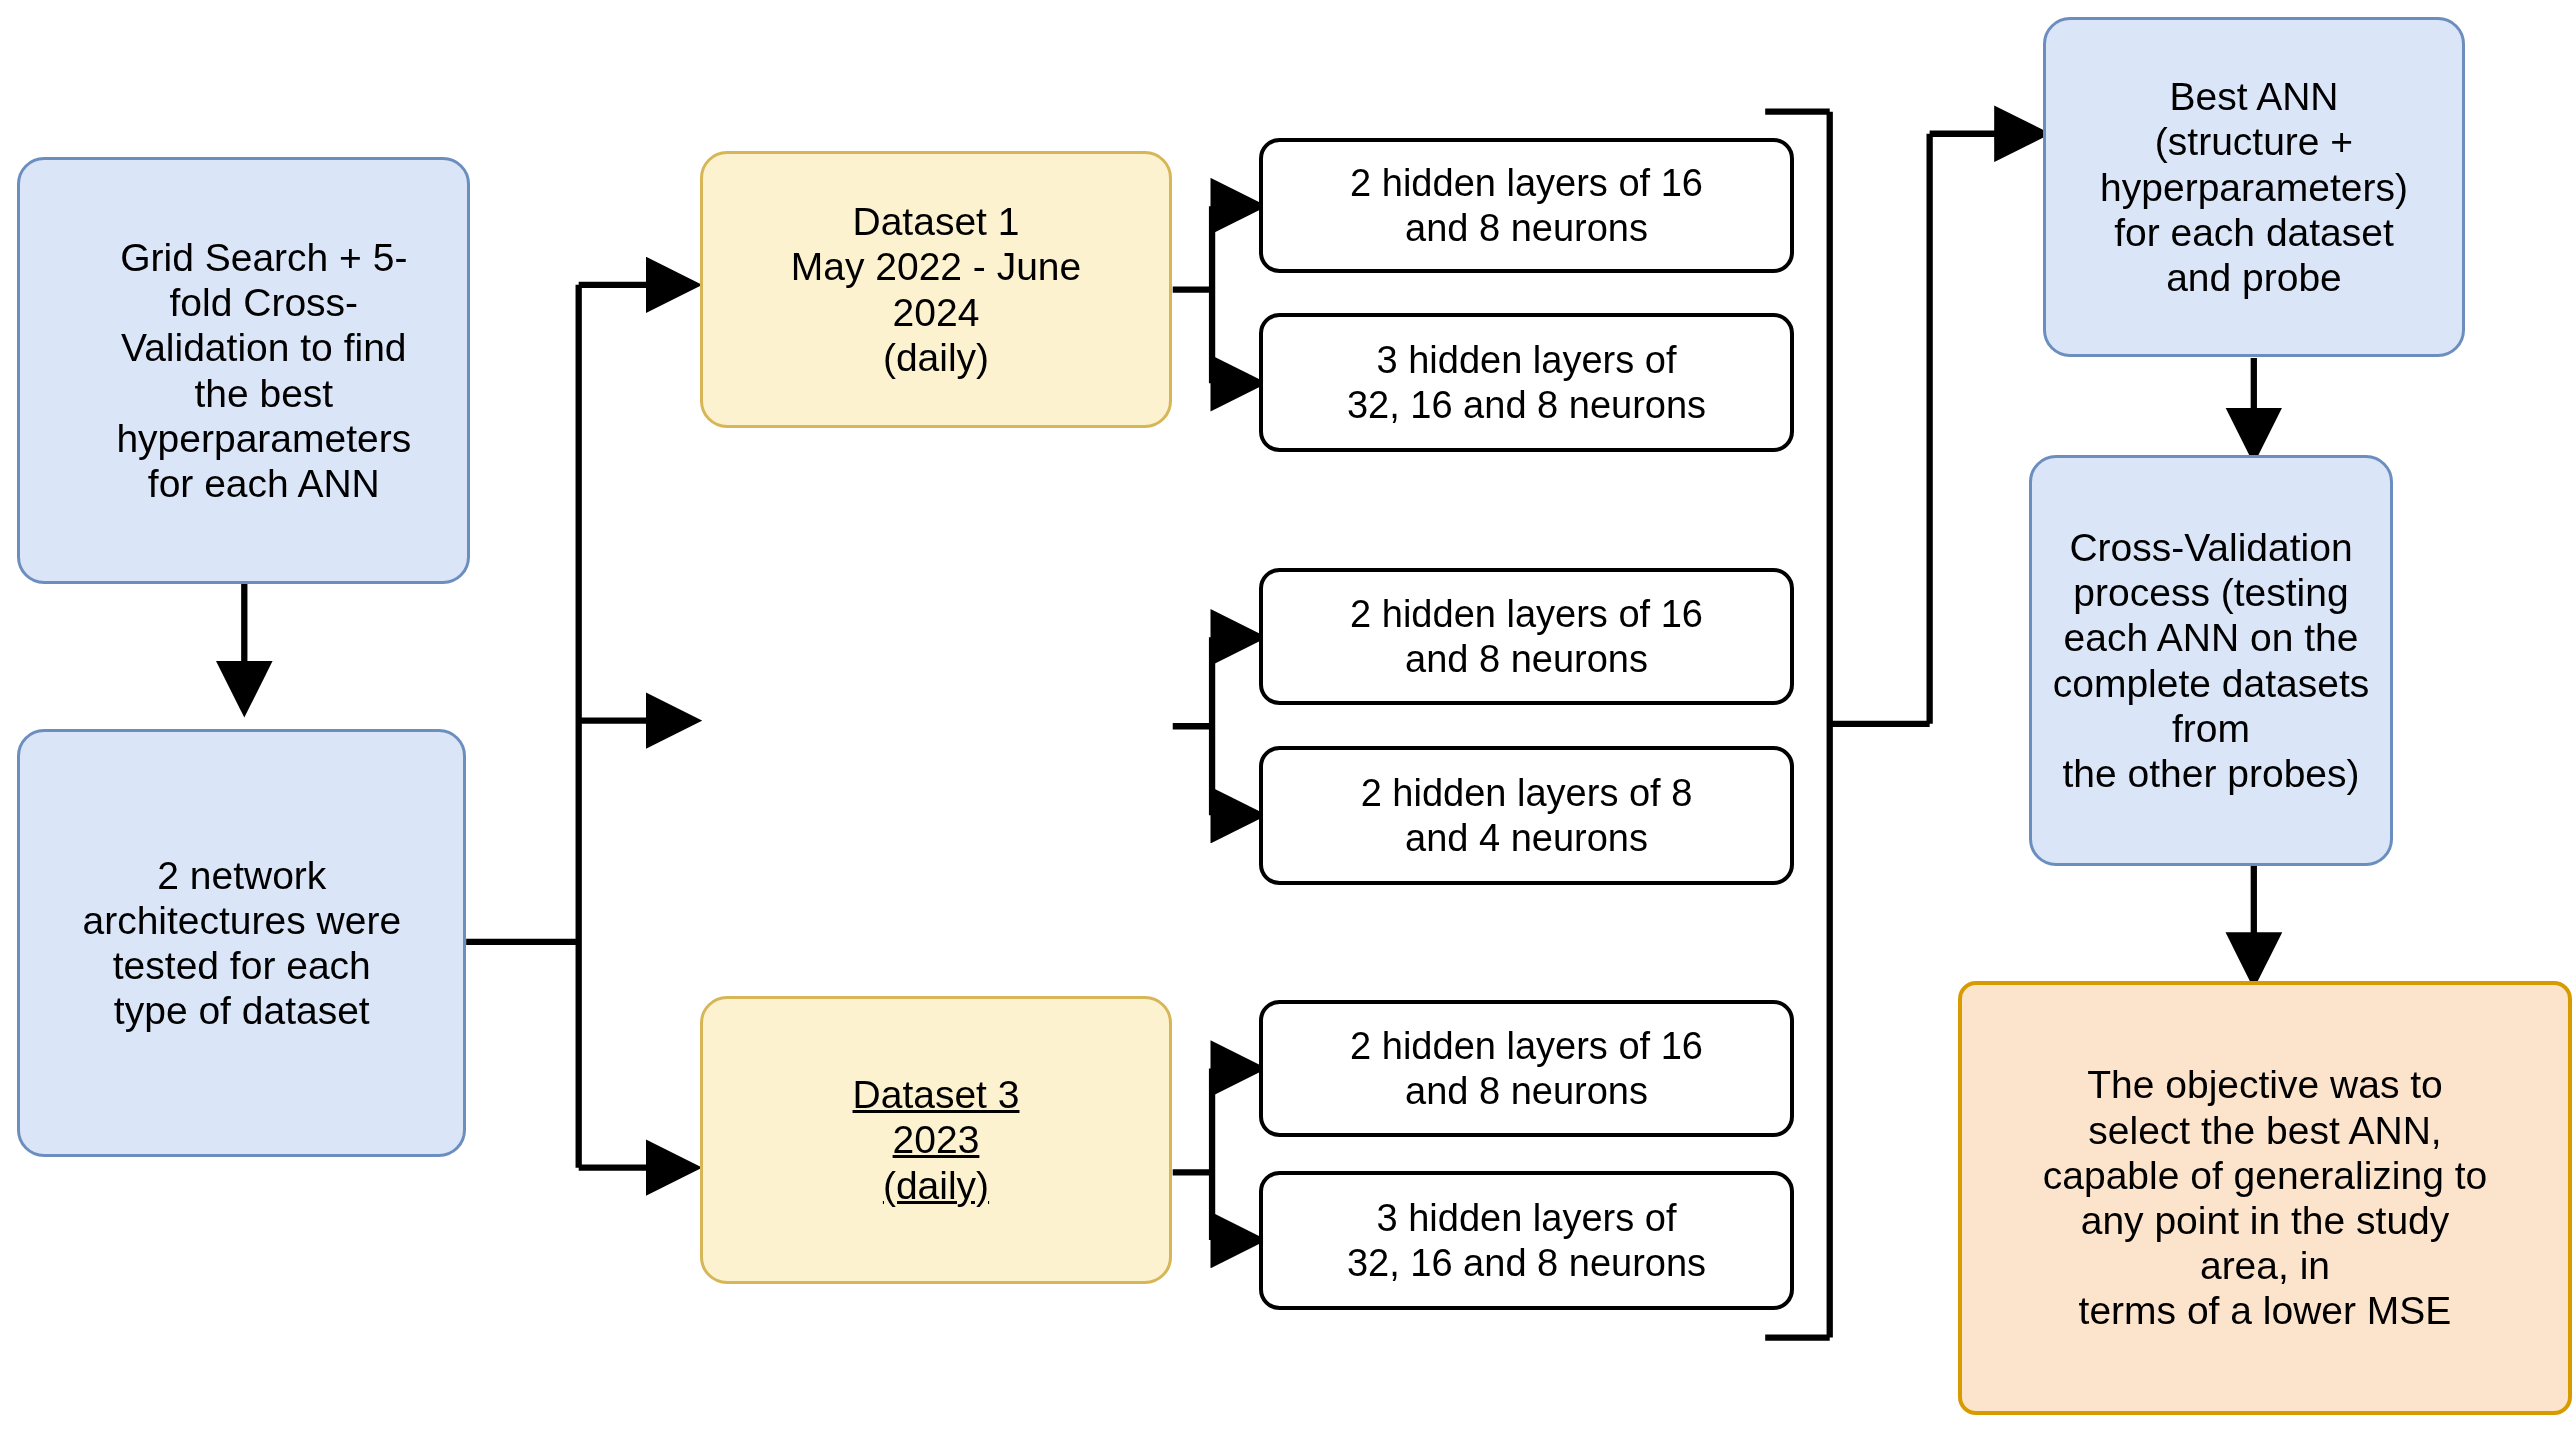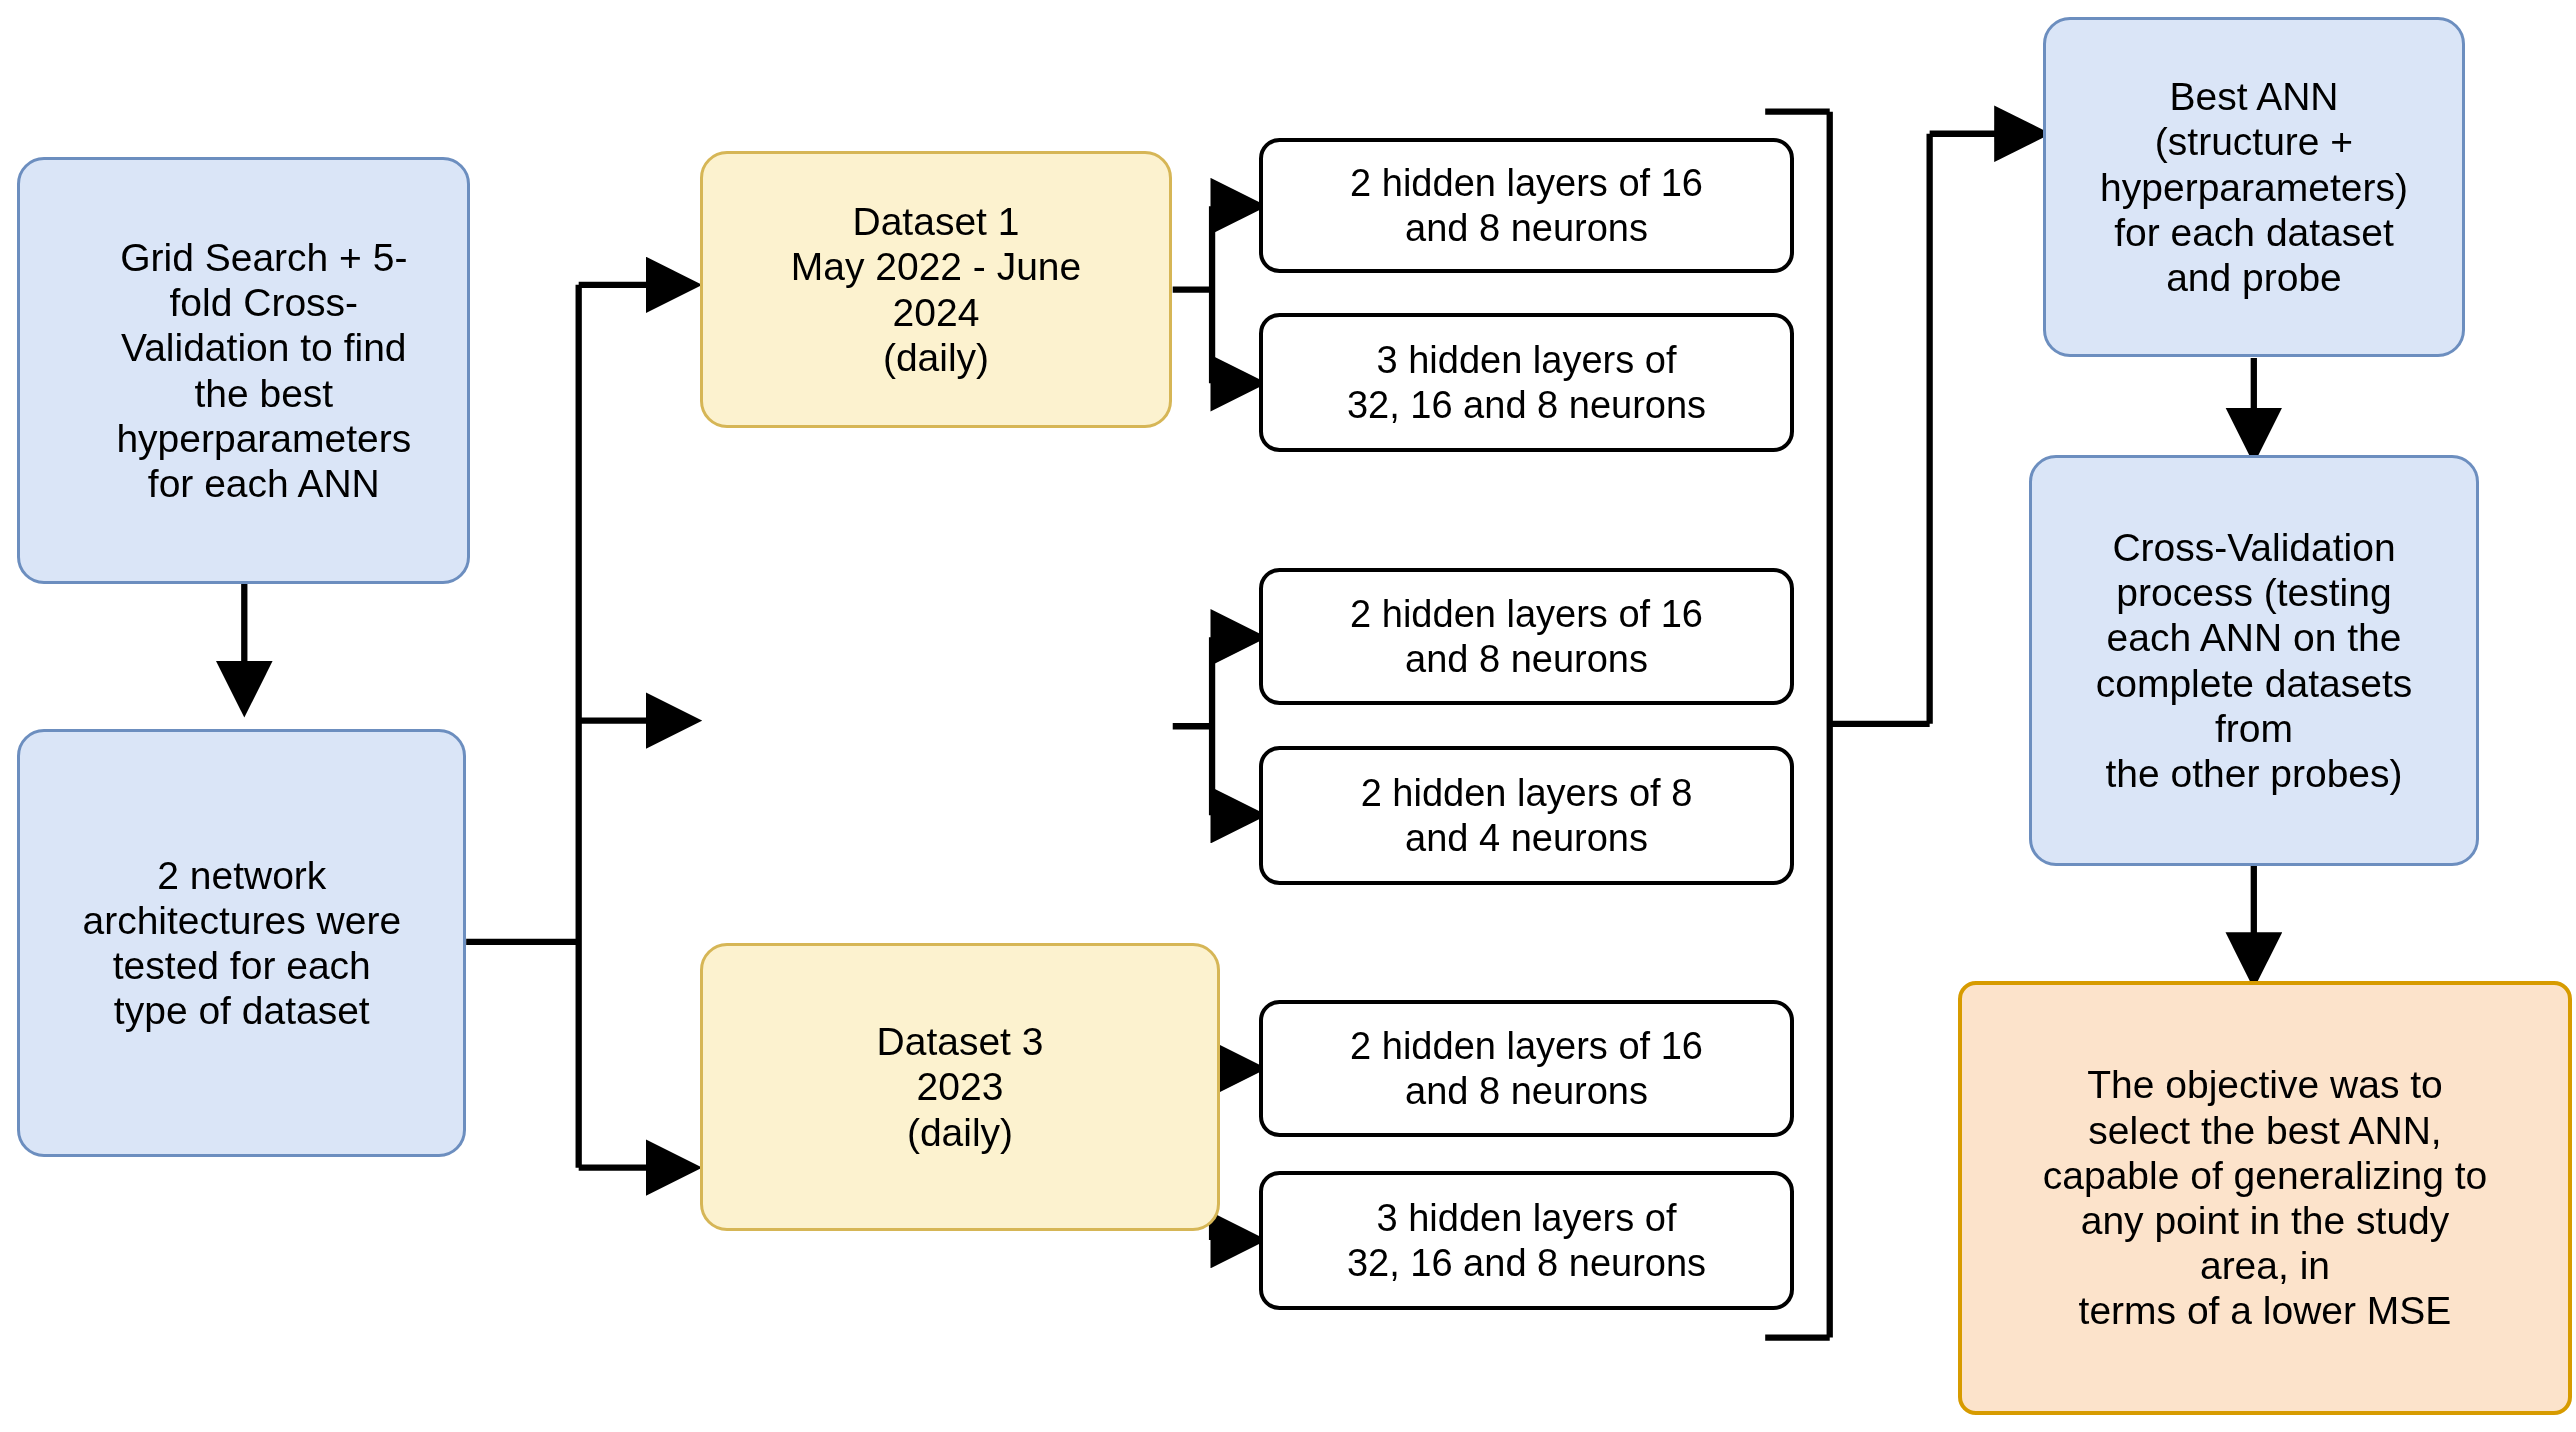--- a/index.html
+++ b/index.html
@@ -122,21 +122,21 @@
 architectures were
 tested for each
 type of dataset</div>
 
   <div class="node node-yellow" style="left:700px; top:151px; width:472px; height:277px;">Dataset 1
 May 2022 - June
 2024
 (daily)</div>
 
 
-  <div class="node node-yellow" style="left:700px; top:943px; width:520px; height:288px;">Dataset 3
+  <div class="node node-yellow" style="left:700px; top:996px; width:472px; height:288px;text-decoration:underline;">Dataset 3
 2023
 (daily)</div>
 
   <div class="node node-white" style="left:1259px; top:138px; width:535px; height:135px;">2 hidden layers of 16
 and 8 neurons</div>
 
   <div class="node node-white" style="left:1259px; top:313px; width:535px; height:139px;">3 hidden layers of
 32, 16 and 8 neurons</div>
 
   <div class="node node-white" style="left:1259px; top:568px; width:535px; height:137px;">2 hidden layers of 16
@@ -150,21 +150,21 @@
 
   <div class="node node-white" style="left:1259px; top:1171px; width:535px; height:139px;">3 hidden layers of
 32, 16 and 8 neurons</div>
 
   <div class="node node-blue" style="left:2043px; top:17.3px; width:422px; height:340px;">Best ANN
 (structure +
 hyperparameters)
 for each dataset
 and probe</div>
 
-  <div class="node node-blue" style="left:2029px; top:455px; width:450px; height:411px;">Cross-Validation
+  <div class="node node-blue" style="left:2029px; top:455px; width:364px; height:411px;">Cross-Validation
 process (testing
 each ANN on the
 complete datasets
 from
 the other probes)</div>
 
   <div class="node node-orange" style="left:1958px; top:981px; width:614px; height:434px;">The objective was to
 select the best ANN,
 capable of generalizing to
 any point in the study

